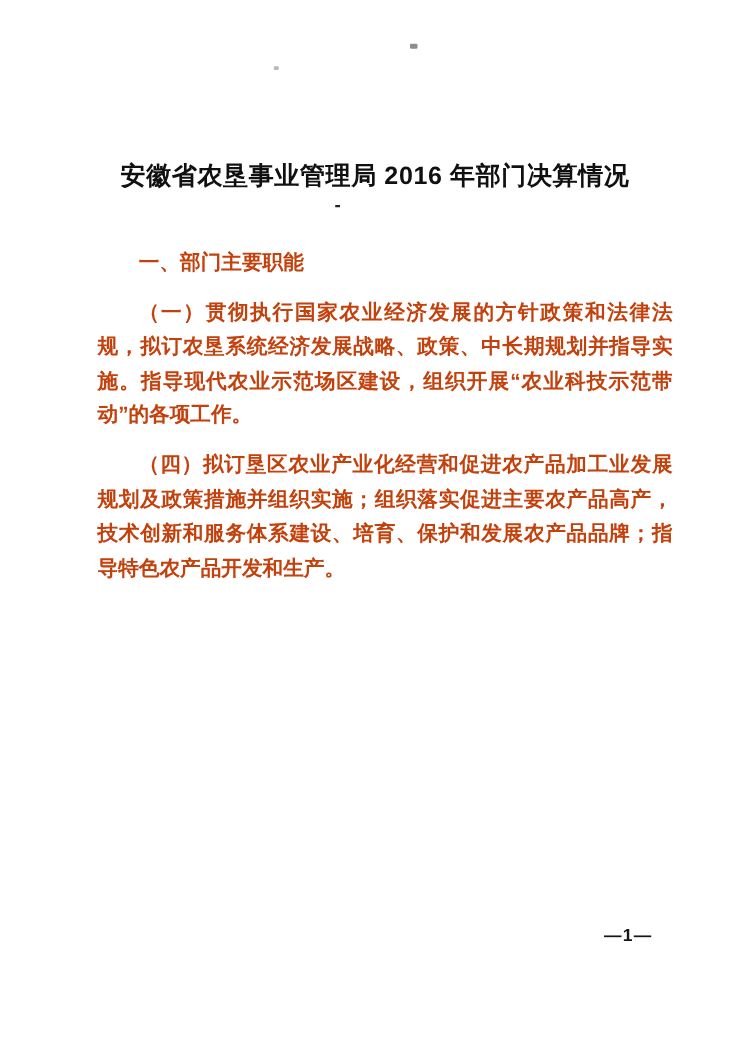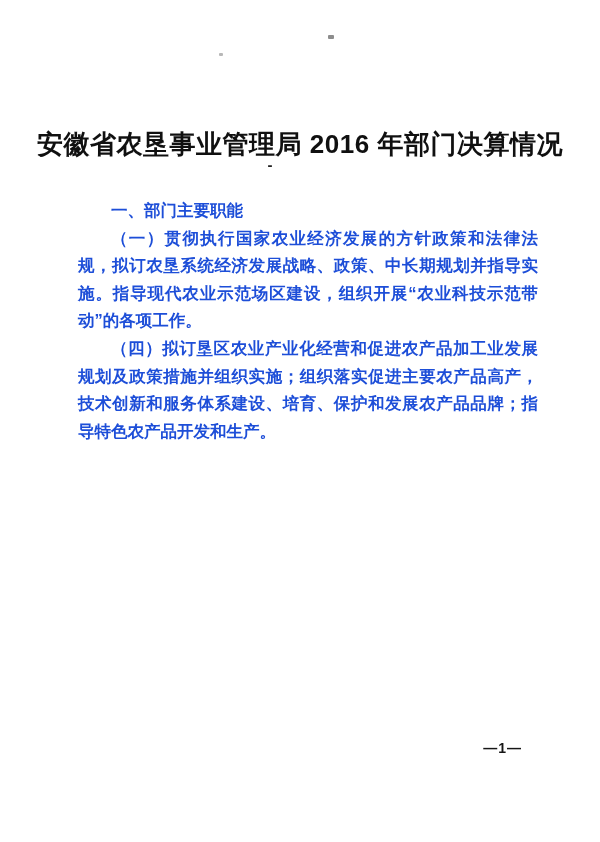--- a/index.html
+++ b/index.html
@@ -15,21 +15,21 @@
     position: relative;
     width: 600px; height: 842px;
     background: #ffffff;
   }
   .doc-title {
     position: absolute;
     top: 127px; left: 0;
     width: 100%;
     margin: 0;
     text-align: center;
-    font-size: 26px;
+    font-size: 20px;
     font-weight: 700;
     letter-spacing: 0.5px;
     color: #101010;
   }
   .title-mark {
     position: absolute;
     top: 156px; left: 262px;
     width: 16px;
     text-align: center;
     font-size: 15px;
@@ -37,29 +37,29 @@
     color: #222;
   }
   .doc-body {
     position: absolute;
     top: 197px; left: 78px;
     width: 460px;
     font-size: 16.5px;
     line-height: 27.6px;
     font-weight: 700;
     text-align: justify;
-    color: #1d4ed8;
+    color: #c2410c;
   }
   .section-heading {
     margin: 0;
     text-indent: 2em;
     font-weight: 700;
   }
   .para {
-    margin: 0 0 0 0;
+    margin: 12px 0 0 0;
     text-indent: 2em;
   }
   .page-number {
     position: absolute;
     top: 740px; right: 78px;
     font-size: 14px;
     font-weight: 700;
     letter-spacing: 1px;
     color: #161616;
   }

